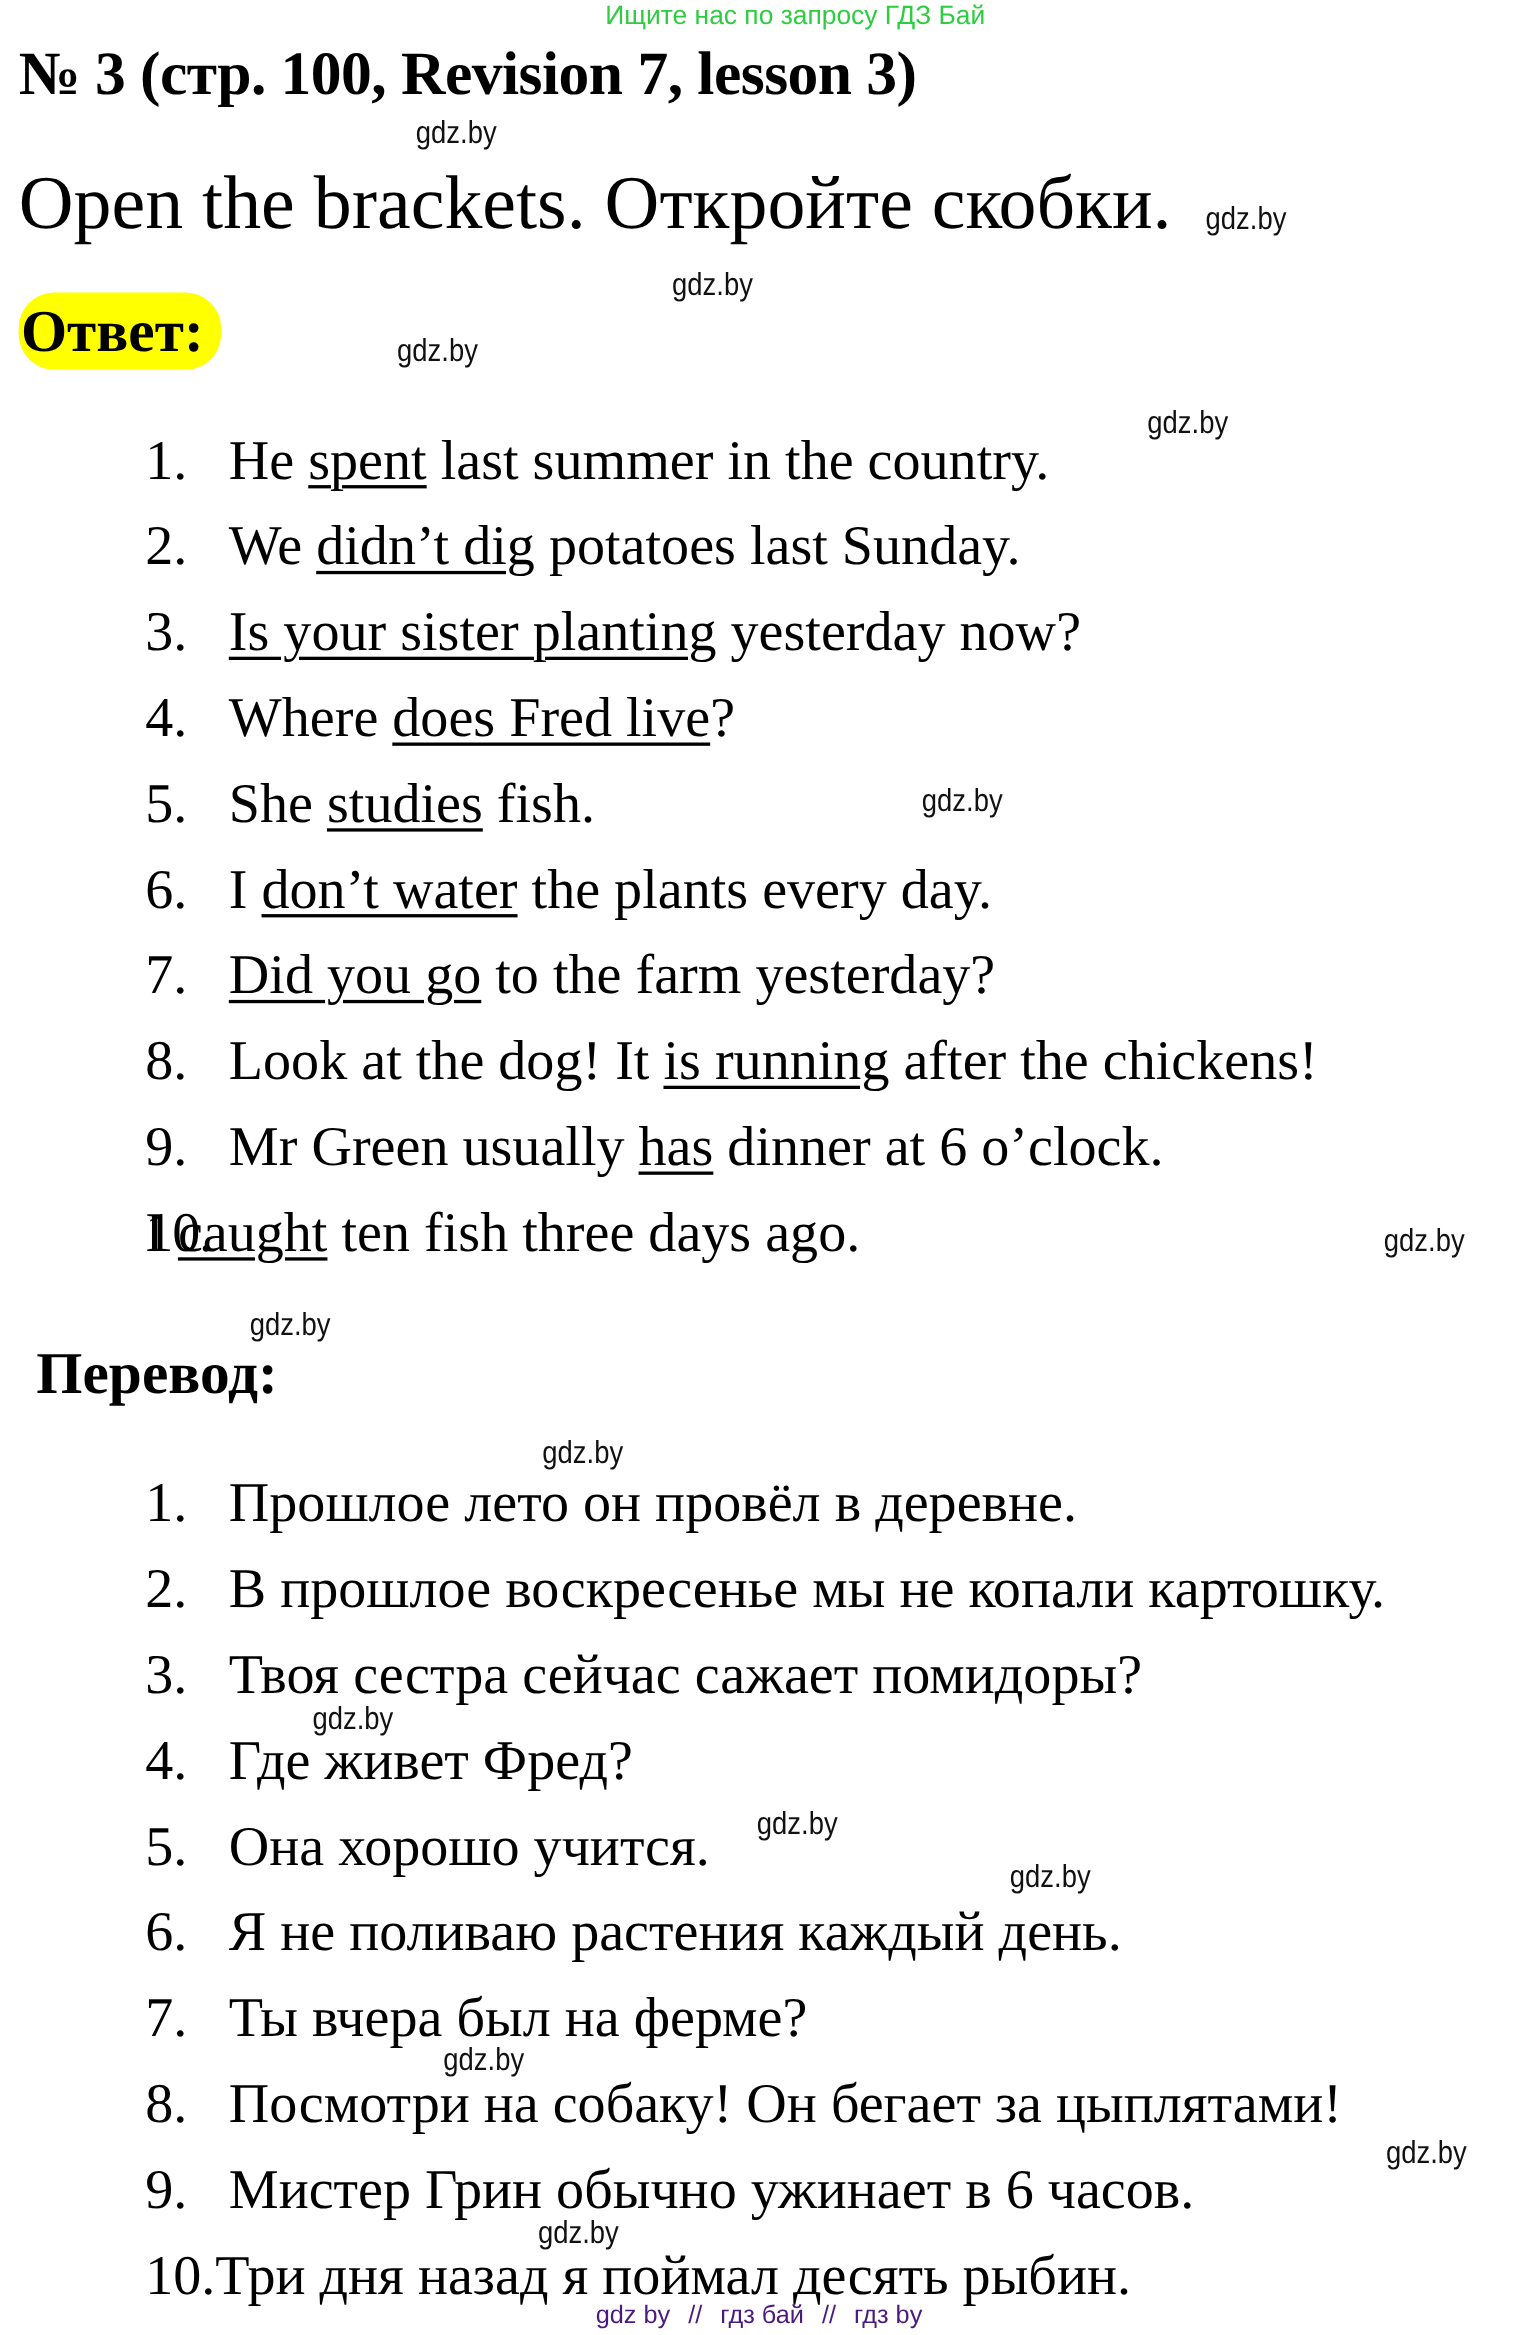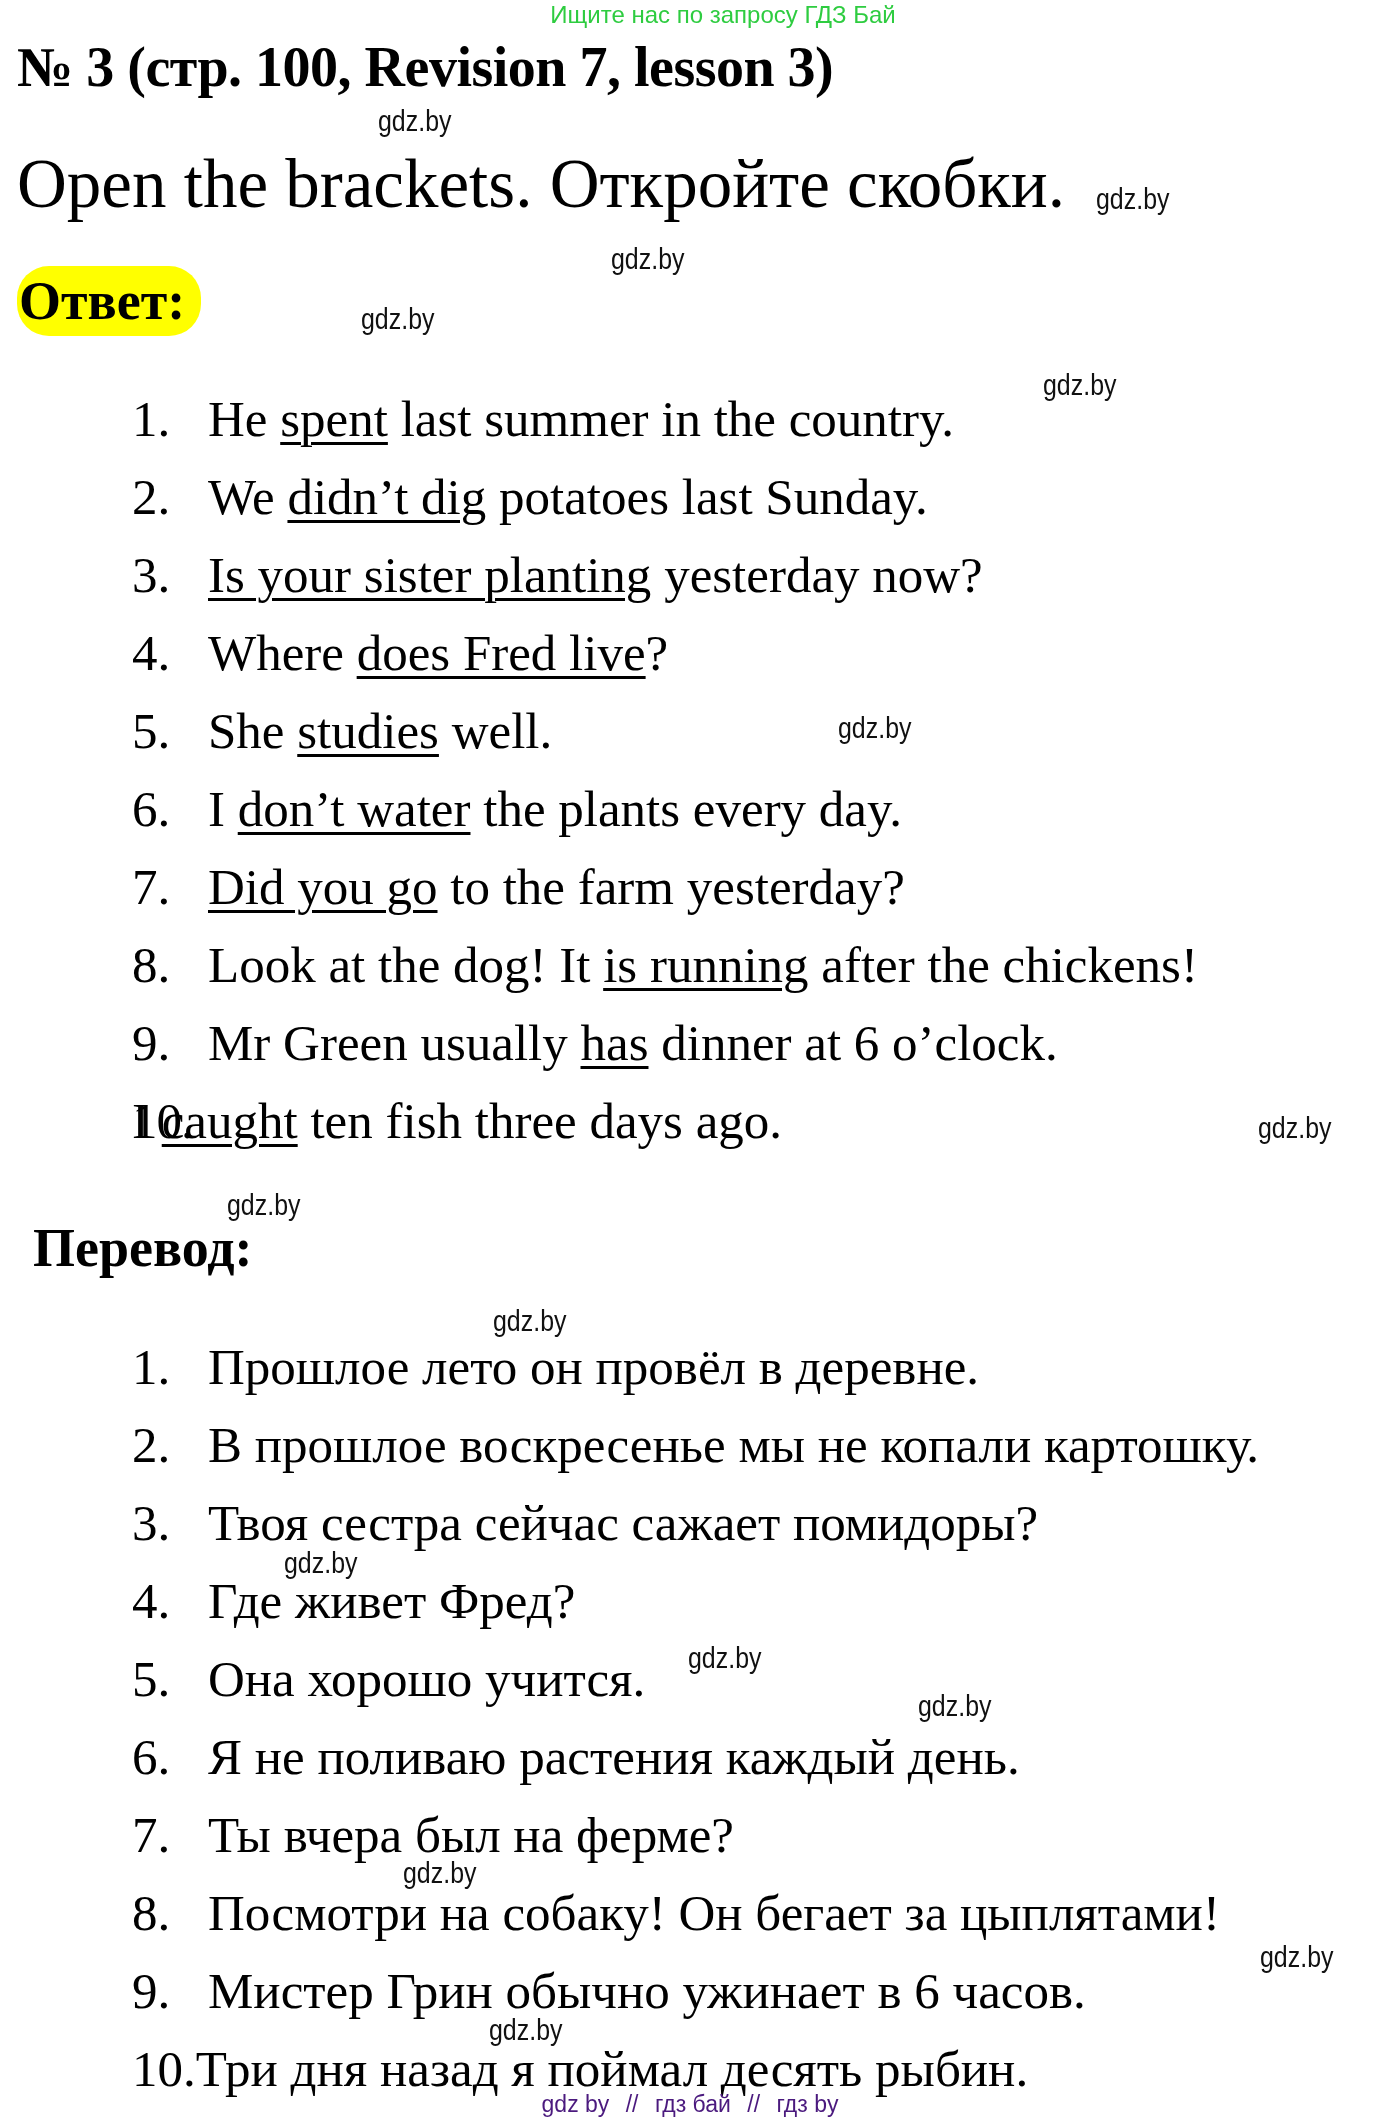--- a/index.html
+++ b/index.html
@@ -32,21 +32,21 @@
 <div class="abs title">№ 3 (стр. 100, Revision 7, lesson 3)</div>
 <div class="abs subtitle">Open the brackets. Откройте скобки.</div>
 
 <div class="abs answer-label">Ответ:</div>
 
 <div class="abs list">
   <div class="item" style="top:388px"><span class="num">1.</span><span>He </span><span class="ul">spent</span><span> last summer in the country.</span></div>
   <div class="item" style="top:466px"><span class="num">2.</span><span>We </span><span class="ul">didn’t dig</span><span> potatoes last Sunday.</span></div>
   <div class="item" style="top:544px"><span class="num">3.</span><span></span><span class="ul">Is your sister planting</span><span> yesterday now?</span></div>
   <div class="item" style="top:622px"><span class="num">4.</span><span>Where </span><span class="ul">does Fred live</span><span>?</span></div>
-  <div class="item" style="top:700px"><span class="num">5.</span><span>She </span><span class="ul">studies</span><span> well.</span></div>
+  <div class="item" style="top:700px"><span class="num">5.</span><span>She </span><span class="ul">studies</span><span> fish.</span></div>
   <div class="item" style="top:778px"><span class="num">6.</span><span>I </span><span class="ul">don’t water</span><span> the plants every day.</span></div>
   <div class="item" style="top:856px"><span class="num">7.</span><span></span><span class="ul">Did you go</span><span> to the farm yesterday?</span></div>
   <div class="item" style="top:934px"><span class="num">8.</span><span>Look at the dog! It </span><span class="ul">is running</span><span> after the chickens!</span></div>
   <div class="item" style="top:1012px"><span class="num">9.</span><span>Mr Green usually </span><span class="ul">has</span><span> dinner at 6 o’clock.</span></div>
   <div class="item" style="top:1090px"><span class="num tight" style="width:0;margin-right:0">10.</span><span style="display:inline-block;width:0"></span><span>I </span><span class="ul">caught</span><span> ten fish three days ago.</span></div>
 </div>
 
 <div class="abs section-label">Перевод:</div>
 
 <div class="abs list">

